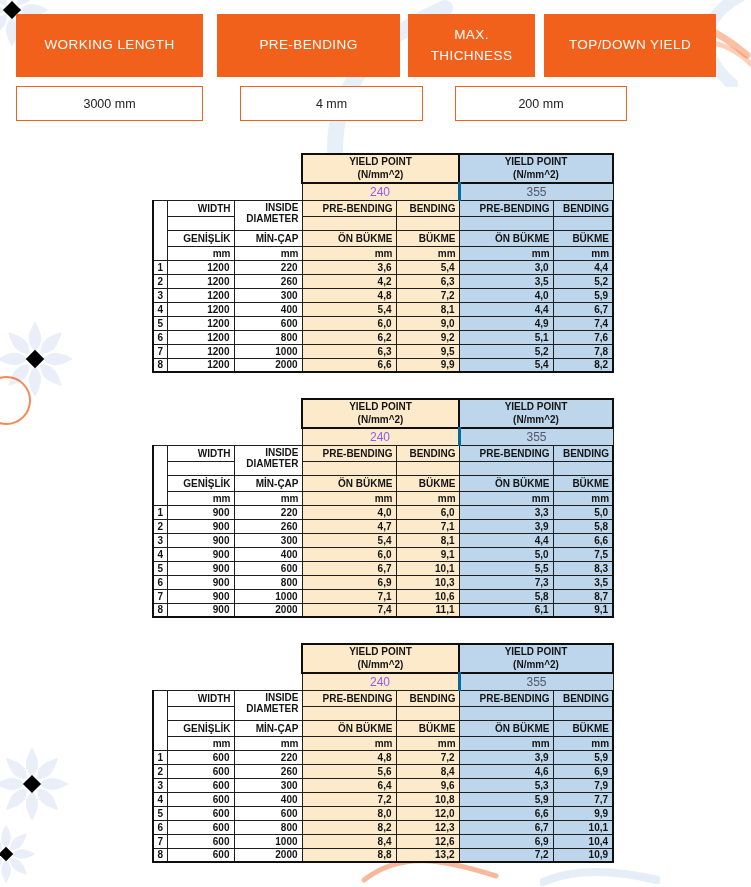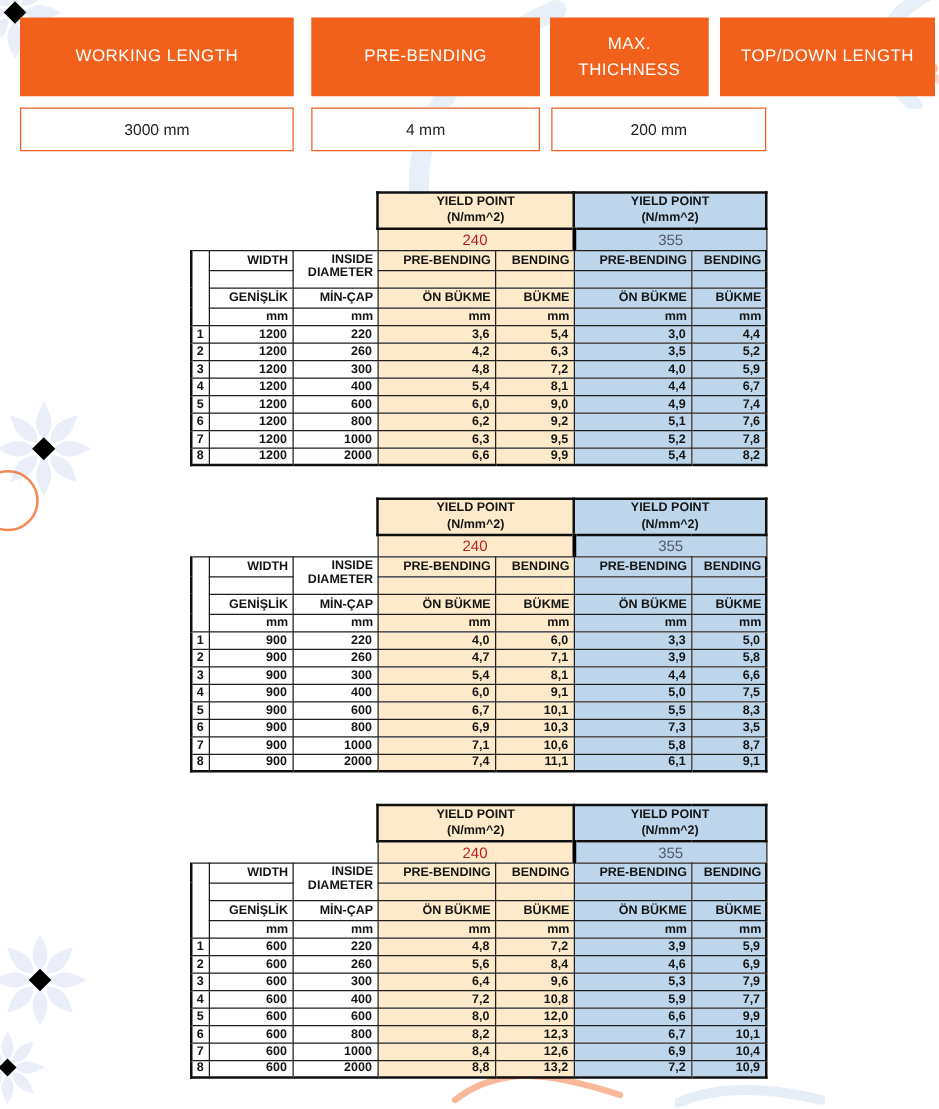--- a/index.html
+++ b/index.html
@@ -4,38 +4,38 @@
 <style>
   html,body{margin:0;padding:0;background:#fff;}
   body{font-family:"Liberation Sans","DejaVu Sans",sans-serif;}
   #page{position:relative;width:751px;height:887px;background:#fff;overflow:hidden;}
 
   
   .topbar{position:absolute;left:0;top:14px;width:751px;display:flex;}
   .spec-btn{background:var(--orange);color:#fff;height:63px;display:flex;align-items:center;
             justify-content:center;text-align:center;font-size:13.5px;letter-spacing:.4px;
             line-height:1.55;box-sizing:border-box;padding:0 6px;}
-  .valrow{position:absolute;left:0;top:86px;width:751px;display:flex;}
+  .valrow{position:absolute;left:0;top:86px;width:751px;display:flex;gap:23px;}
   .spec-val{background:#fff;border:1.4px solid var(--orange);height:35px;display:flex;
             align-items:center;justify-content:center;font-size:12.5px;color:#222;box-sizing:border-box;}
-  .w1{width:219px;margin-left:16px;} .w2{width:183px;margin-left:14px;}
+  .w1{width:187px;margin-left:16px;} .w2{width:183px;margin-left:14px;}
   .w3{width:127px;margin-left:8px;}  .w4{width:172px;margin-left:9px;}
 
   
   .dtable{position:absolute;left:152px;border-collapse:collapse;table-layout:fixed;width:460px;}
   .dtable td{border:1px solid #1e1e1e;font-size:10px;color:#141414;overflow:hidden;
              white-space:nowrap;box-sizing:border-box;padding:0 3px;}
   td.spacer{border:none;background:#fff;}
   td.yield{border:2.5px solid #0f0f0f;text-align:center;font-weight:bold;height:28px;
            line-height:12.5px;padding:1px 2px;}
   td.cream{background:var(--cream);}
   td.blue{background:var(--blue);}
-  td.val240{height:17px;text-align:center;font-weight:normal;font-size:12px;color:#b91c1c;border-top:none;}
+  td.val240{height:17px;text-align:center;font-weight:normal;font-size:12px;color:#8b5cf6;border-top:none;}
   td.val355{height:17px;text-align:center;font-weight:normal;font-size:12px;color:#54566f;
-            border-top:none;border-left:3px solid #000000;}
+            border-top:none;border-left:3px solid #0369a1;}
   td.hcell{font-weight:bold;text-align:right;}
   tr.r3 td{height:16px;} tr.r4 td{height:14px;} tr.r5 td{height:16px;} tr.r6 td{height:14px;margin-left:12px;}
   td.numcol{border-left:2px solid #0f0f0f;}
   td.lastcol{border-right:2px solid #0f0f0f;}
   td.inside-merge{vertical-align:top;padding-top:1px;}
   tbody.data td{height:14px;font-weight:bold;text-align:right;padding:0 4px;}
   tbody.data td.c-num{text-align:center;padding:0 1px;border-left:2px solid #0f0f0f;}
   tbody.data tr:last-child td{border-bottom:2.5px solid #0f0f0f;}
   tbody.data td.c-blue2{border-right:2px solid #0f0f0f;}
 
@@ -88,21 +88,21 @@
   </svg>
   <svg class="wm-swirl" style="left:540px;top:866px;" width="120" height="21" viewBox="0 0 120 21">
     <path d="M3 16 C 35 2, 75 4, 117 14" stroke="#D4E2F2" stroke-width="8" fill="none" opacity="0.6" stroke-linecap="round"></path>
   </svg>
   <div class="wm-circle" style="left:-18px;top:376px;"></div>
 
   <div class="topbar">
     <div class="spec-btn w1">WORKING LENGTH</div>
     <div class="spec-btn w2">PRE-BENDING</div>
     <div class="spec-btn w3">MAX. THICHNESS</div>
-    <div class="spec-btn w4">TOP/DOWN LENGTH</div>
+    <div class="spec-btn w4">TOP/DOWN YIELD</div>
   </div>
   <div class="valrow">
     <div class="spec-val w1">3000 mm</div>
     <div class="spec-val w2">4 mm</div>
     <div class="spec-val w4">200 mm</div>
   </div>
 
   <table class="dtable" style="top:153px;">
       <colgroup>
         <col style="width: 14px;">

